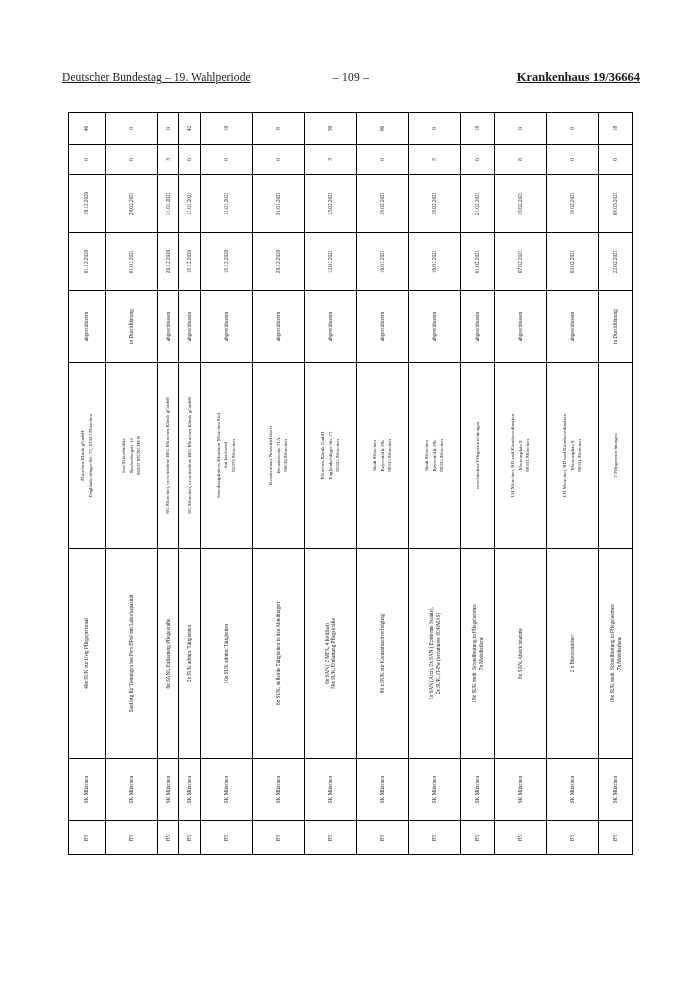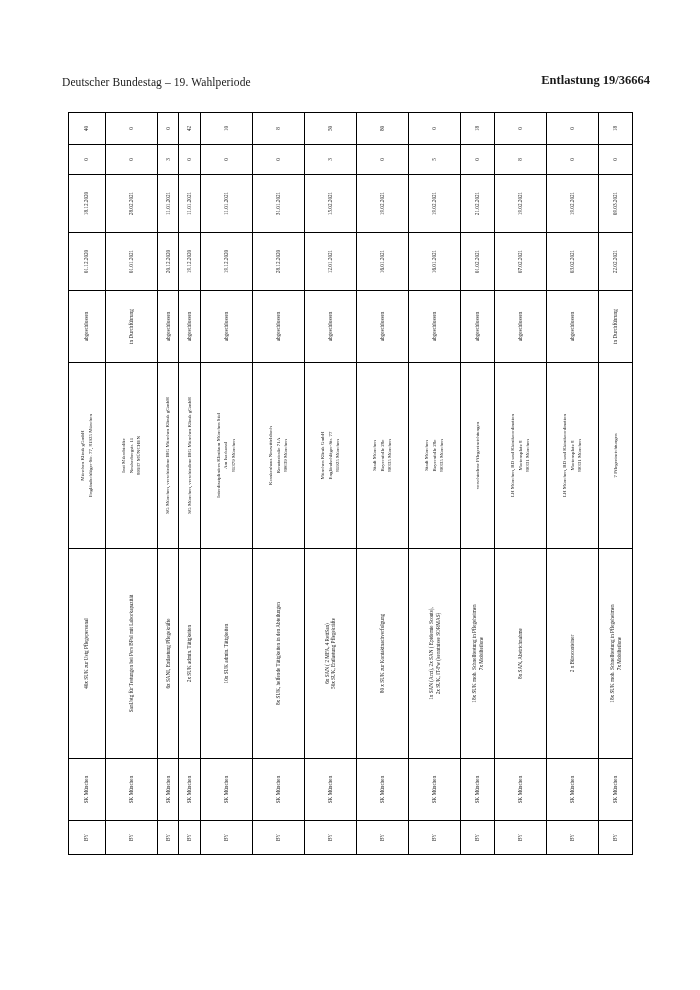--- a/index.html
+++ b/index.html
@@ -14,26 +14,27 @@
     color: #1a1a1a;
     position: relative;
     overflow: hidden;
   }
 
   
   .page-header {
     position: absolute;
     top: 66px;
     left: 62px;
-    right: 50px;
+    right: 60px;
     height: 22px;
     display: flex;
-    align-items: flex-end;
+    align-items: center;
     justify-content: space-between;
     font-size: 11.5px;
+    text-decoration: underline;
   }
   .hdr-left {
     white-space: nowrap;
     letter-spacing: 0.1px;
   }
   .hdr-center {
     position: absolute;
     left: 0; right: 0;
     text-align: center;
     font-size: 11.5px;
@@ -105,22 +106,23 @@
   }
   .c-mass-txt { font-size: 5.2px; }
   .c-einr-txt { font-size: 5.0px; }
   .c-small    { font-size: 5.2px; }
 </style>
 </head>
 <body>
 
 <div class="page-header">
   <span class="hdr-left">Deutscher Bundestag – 19. Wahlperiode</span>
+  <span class="hdr-center">– 109 –</span>
   <span class="hdr-right">
-    <b>Entlastung</b>
+    <b>Krankenhaus</b>
     <span class="num">19/36664</span>
   </span>
 </div>
 
 <div class="rot-wrap">
   <div class="rot-inner">
     <table class="doc">
       <colgroup>
         <col class="c-land">
           <col class="c-kreis">

